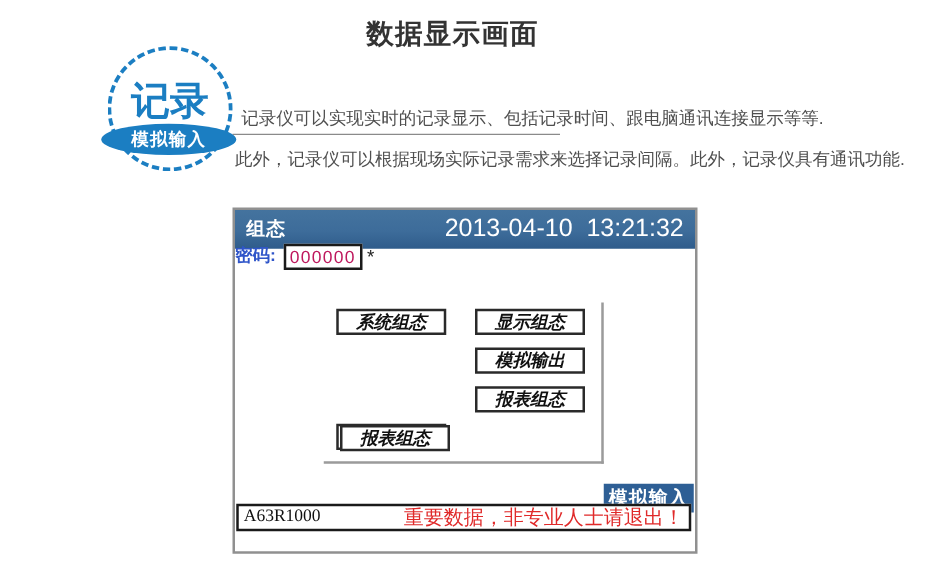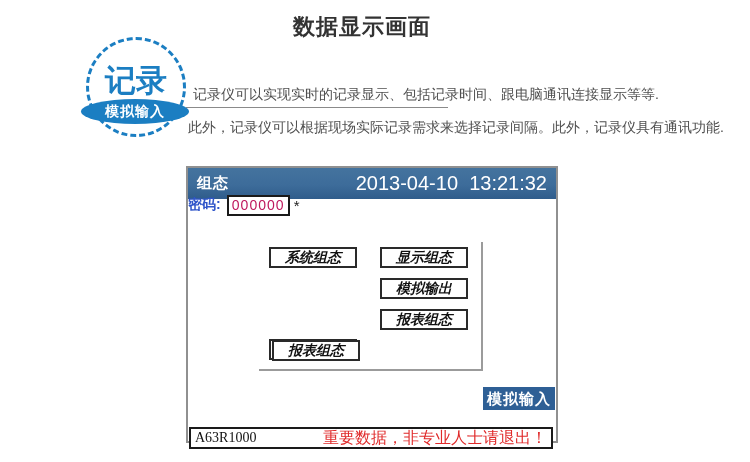--- a/index.html
+++ b/index.html
@@ -86,21 +86,21 @@
 
   .exit-btn {
     position: absolute; left: 295px; top: 219px; width: 72px; height: 23px;
     background: #2e5f95; color: #ffffff;
     text-align: center; line-height: 23px;
     font-size: 15px; font-weight: bold; letter-spacing: 1px;
     cursor: default;
   }
 
   .status-bar {
-    position: absolute; left: 1px; top: 259px; width: 364px; height: 22px;
+    position: absolute; left: 1px; top: 235px; width: 364px; height: 22px;
     border: 2px solid #1a1a1a; background: #ffffff;
     display: flex; justify-content: space-between; align-items: center;
     padding: 0 4px;
   }
   .status-model { font-family: "Liberation Serif", "DejaVu Serif", serif; font-size: 14px; color: #111111; }
   .status-warning { font-size: 16px; font-weight: normal; color: #e02a2a; }
 </style>
 </head>
 <body>
 

